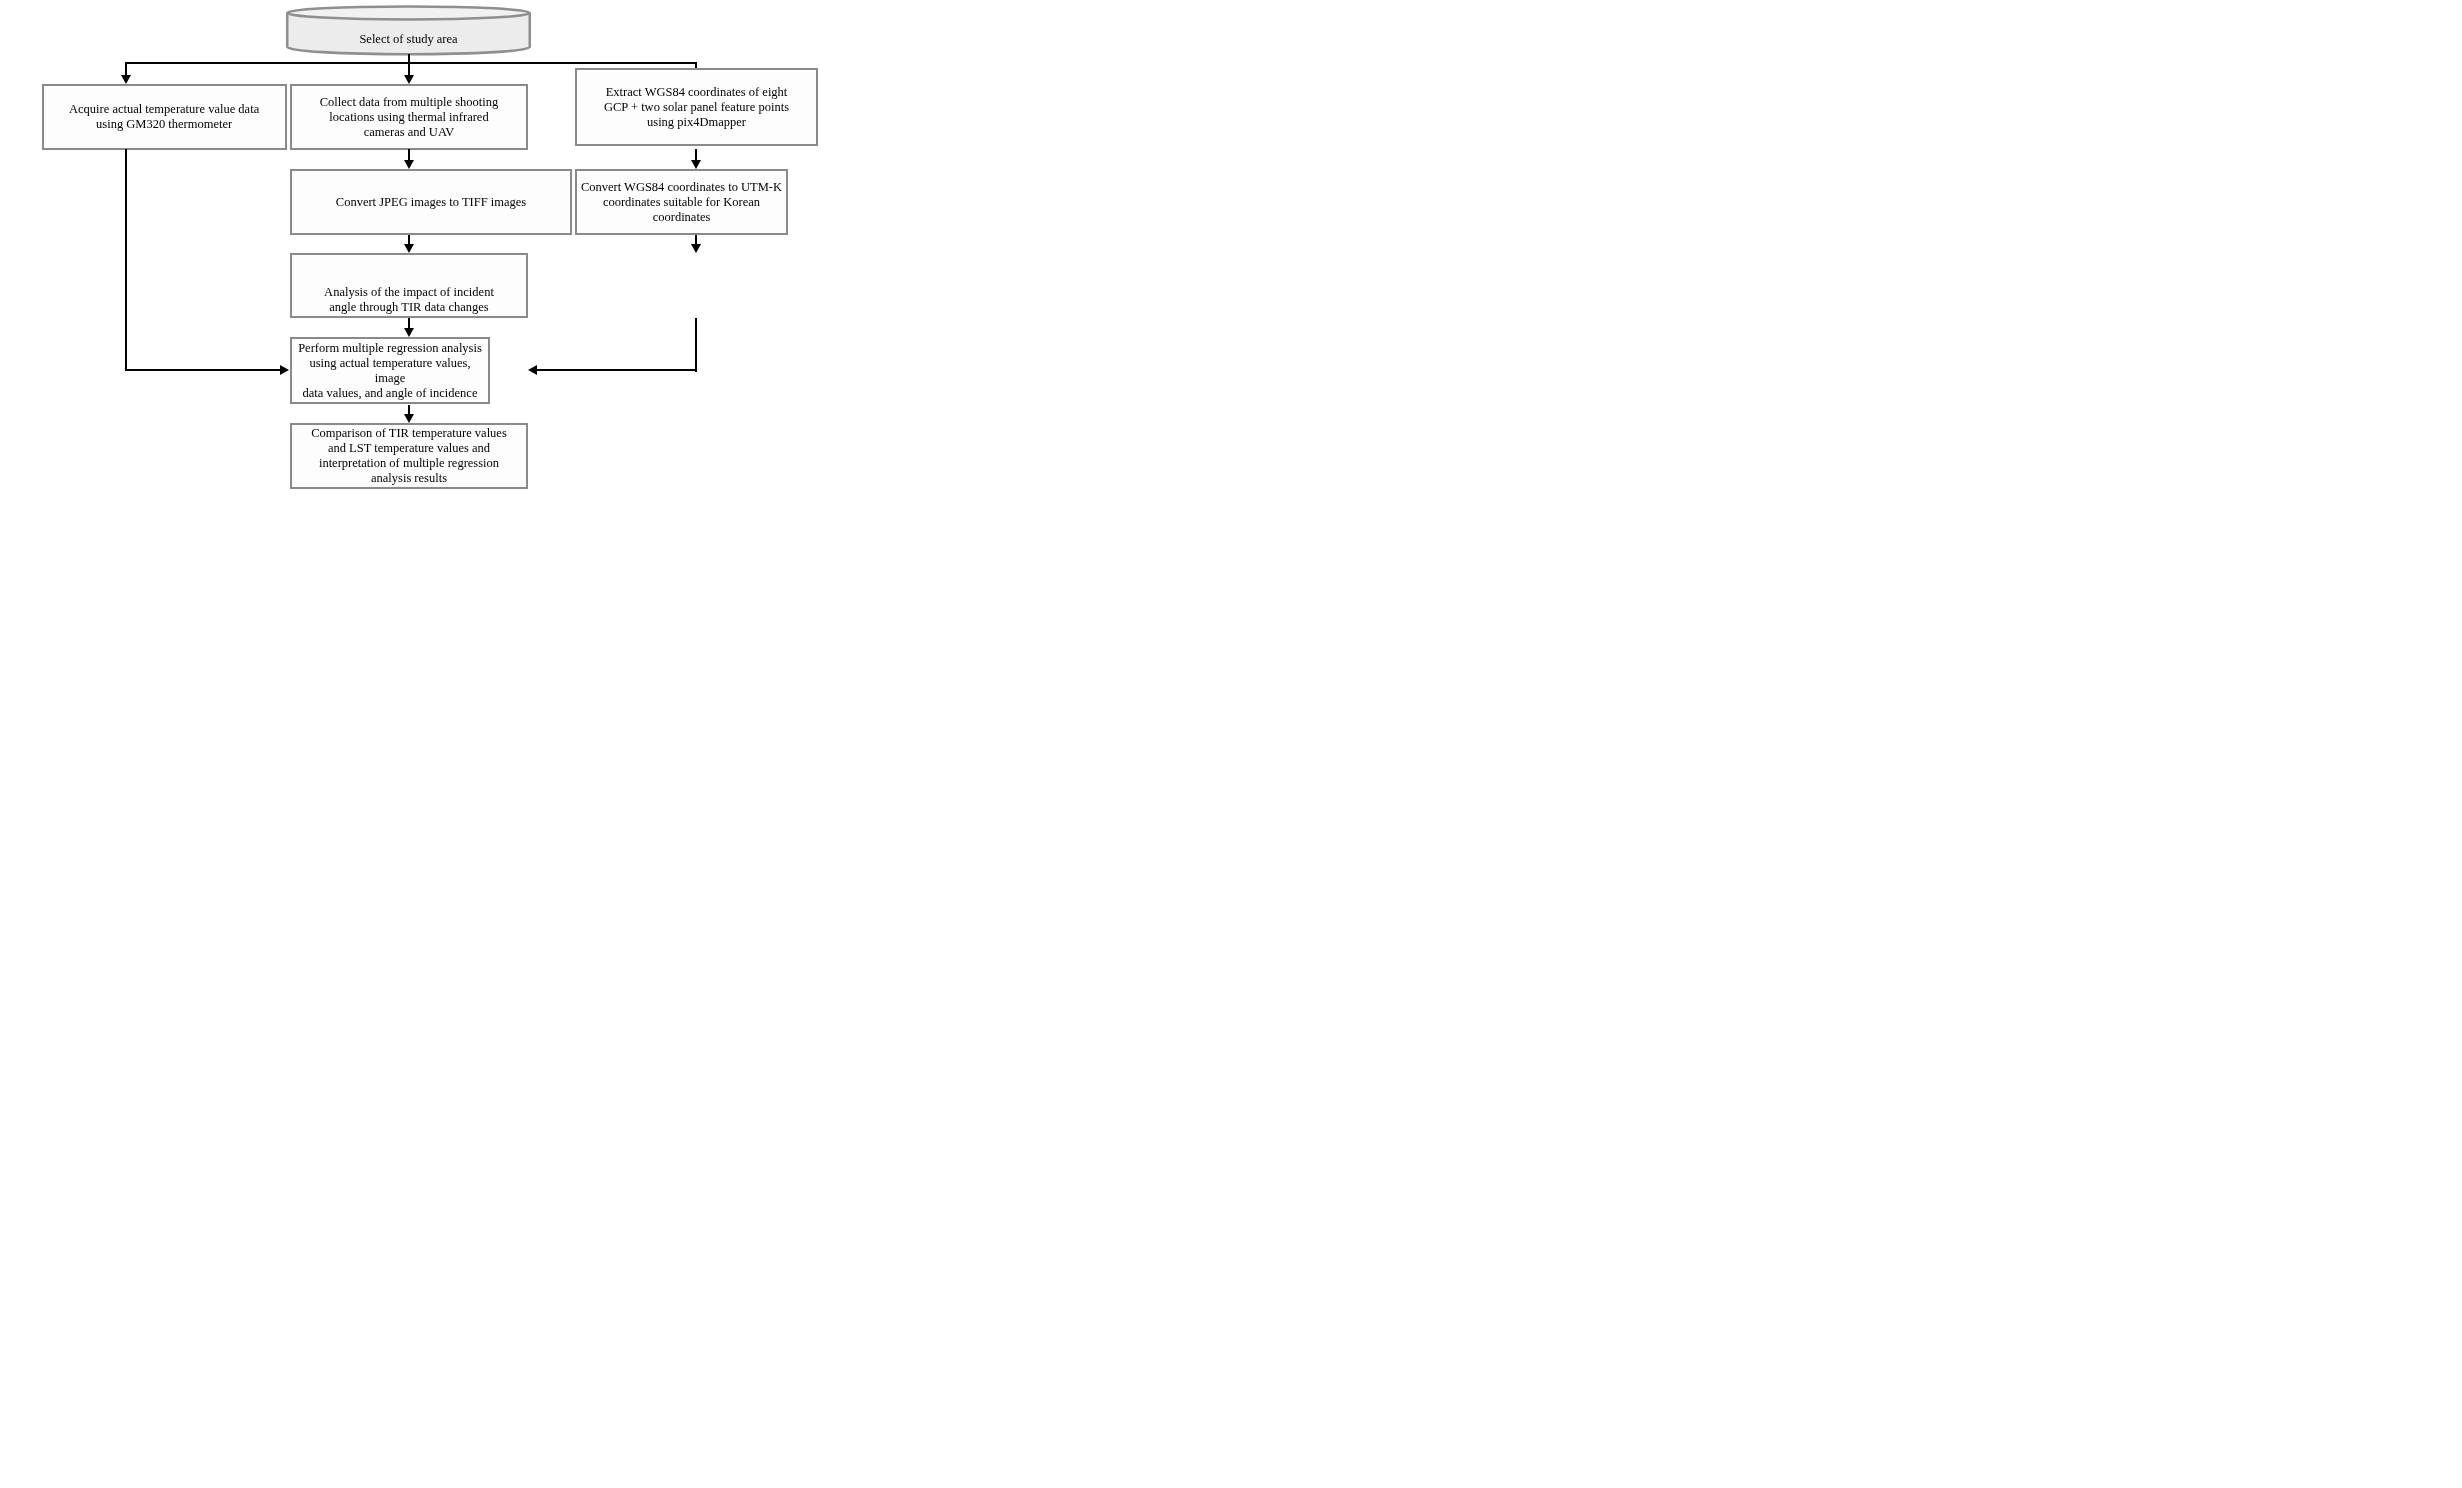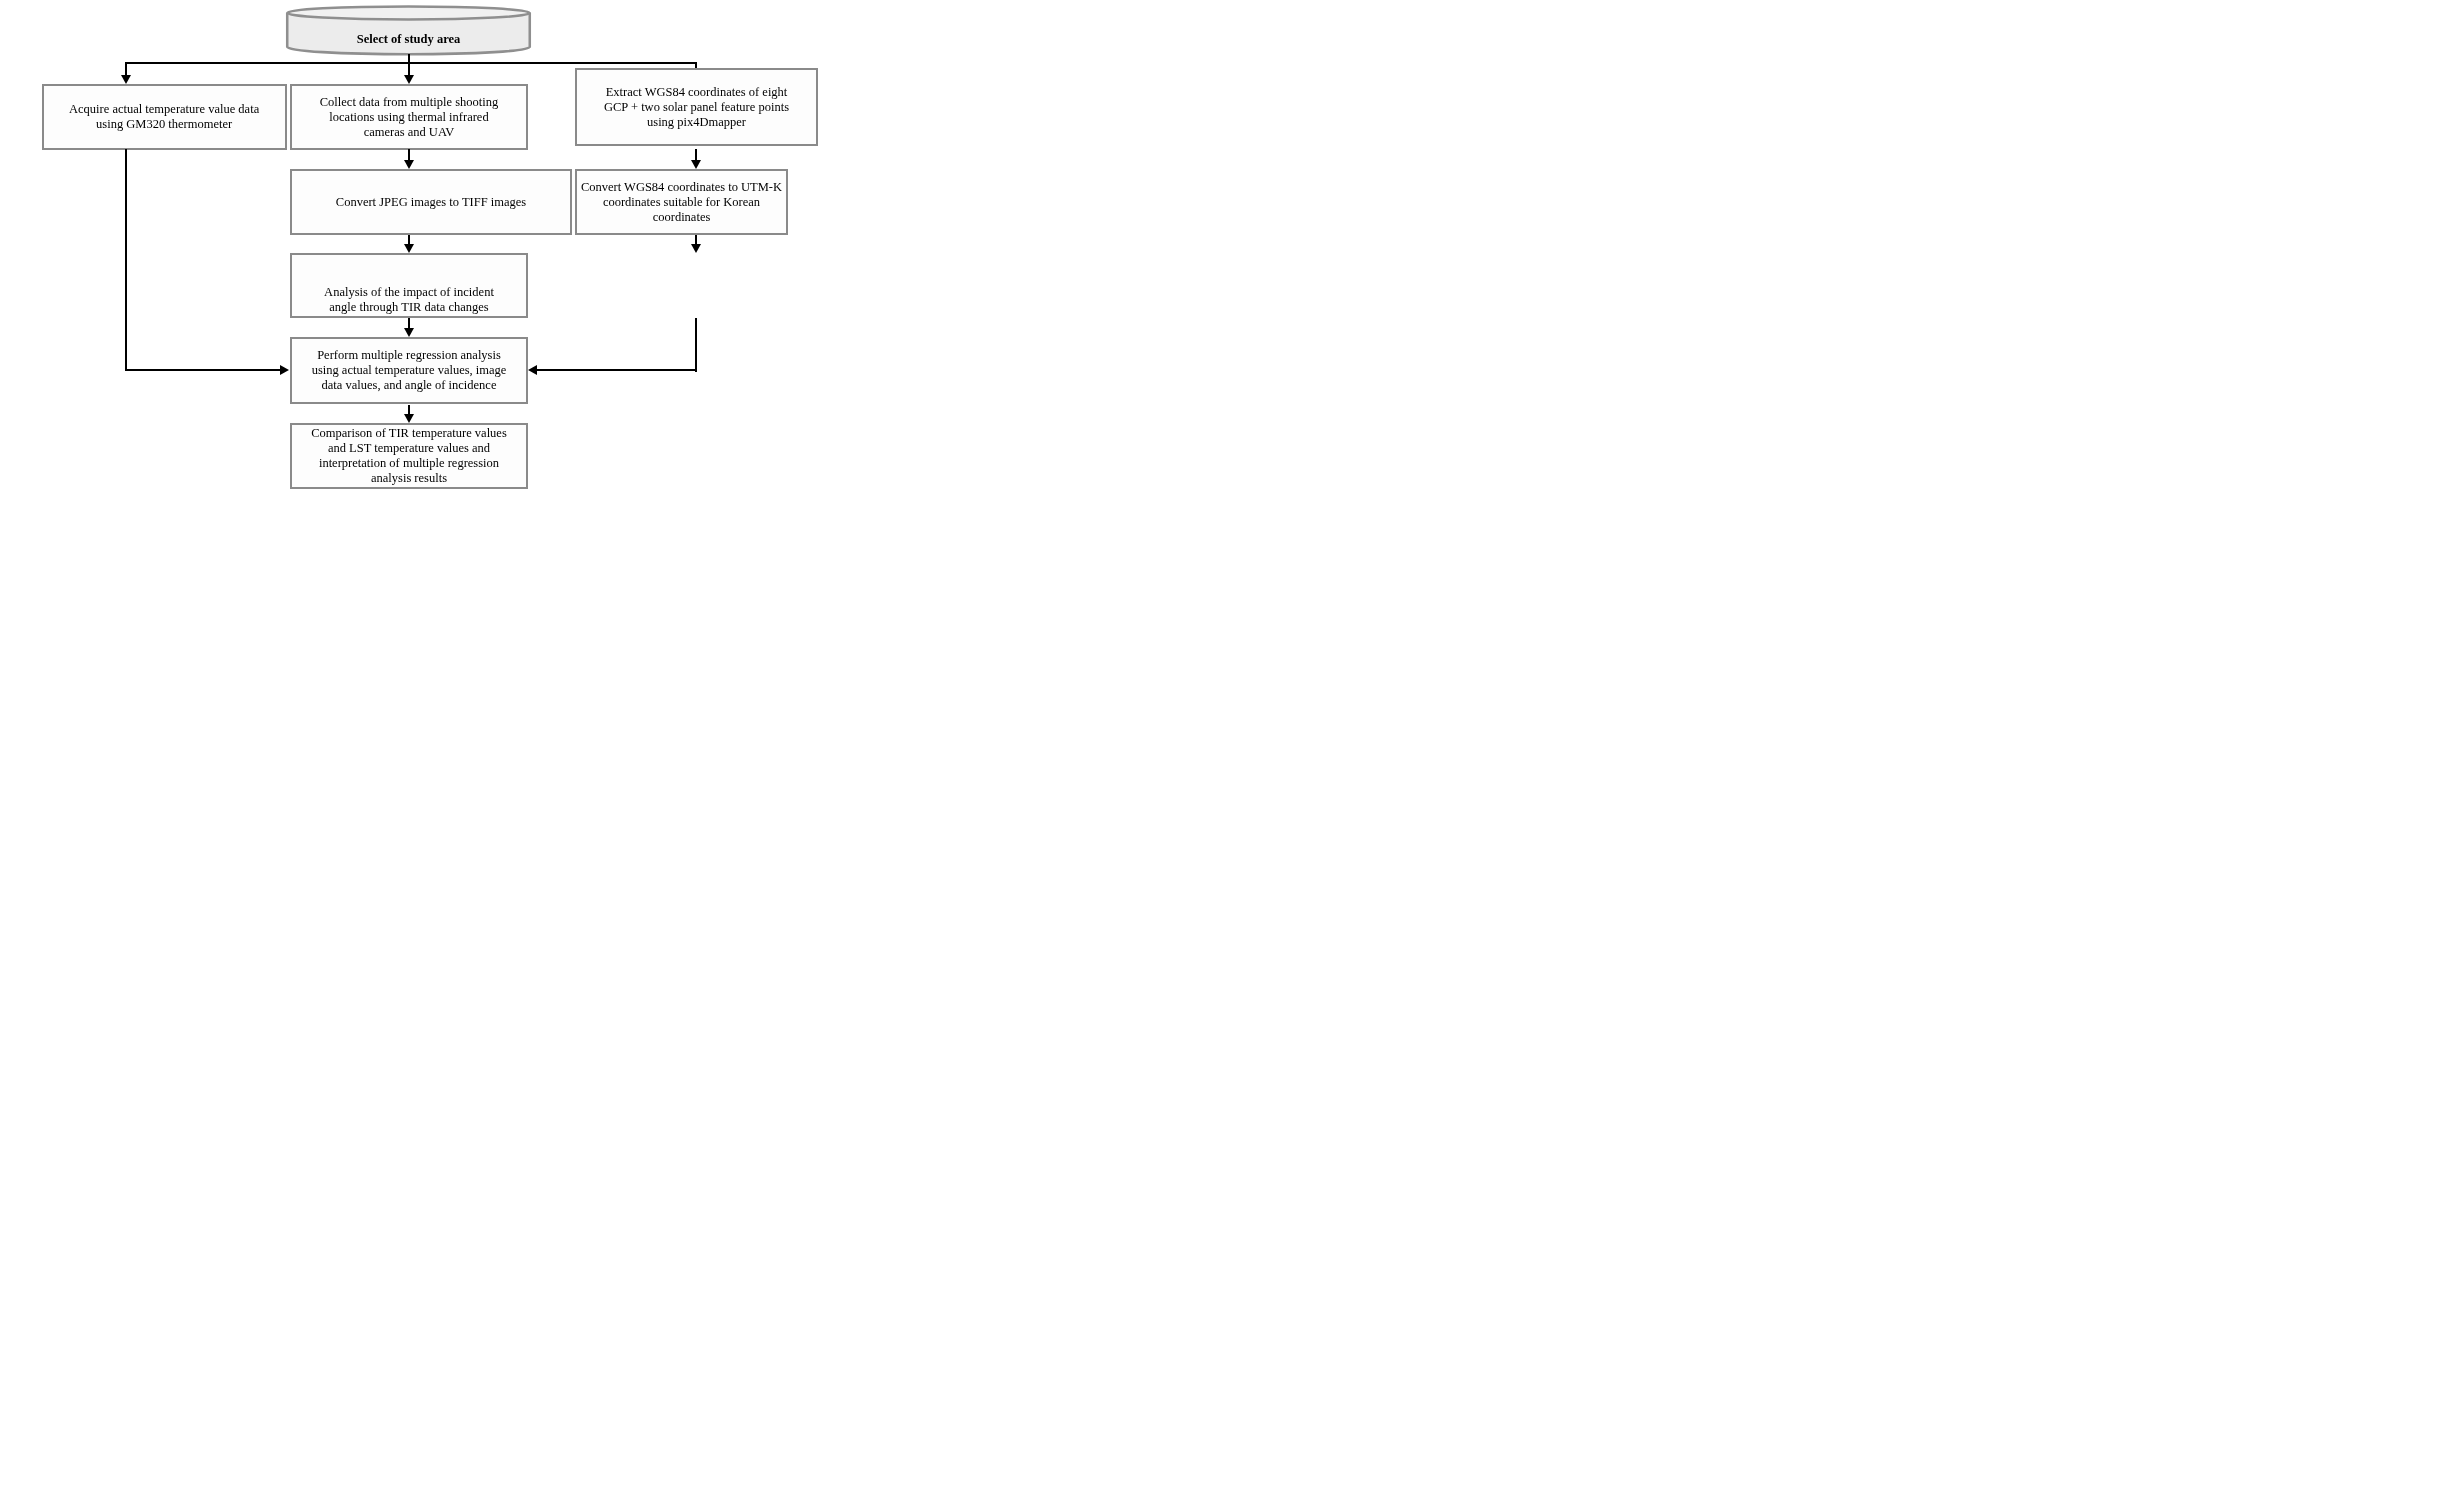--- a/index.html
+++ b/index.html
@@ -67,31 +67,30 @@
   }
   .cylinder .cyl-label {
     position: absolute;
     left: 0; right: 0; top: 0; bottom: 0;
     display: flex;
     align-items: center;
     justify-content: center;
     padding-top: 19px;
     font-size: 12.5px;
     text-align: center;
-    font-weight: bold;
   }
   
   .n-left1  { left: 4.6px;    top: 84px; width: 245px; height: 66px; margin-left: 37px; }
   .n-mid1   { left: 290px;  top: 84px; width: 238px; height: 66px; }
   .n-right1 { left: 575px; top: 68px; width: 243px; height: 78px; }
   .n-mid2   { left: 290px;  top: 169px; width: 282px; height: 66px; }
   .n-right2 { left: 575px; top: 169px; width: 213px; height: 66px; }
   .n-mid3   { left: 290px;  top: 253px; width: 238px; height: 65px; align-items: flex-end; }
   .n-right3 { left: 575px; top: 253px; width: 243px; height: 65px; }
-  .n-mid4   { left: 290px;  top: 337px; width: 238px; height: 67px; }
+  .n-mid4   { left: 290px;  top: 337px; width: 200px; height: 67px; }
   .n-mid5   { left: 290px;  top: 423px; width: 238px; height: 66px; align-items: flex-end; }
 </style>
 </head>
 <body>
 
 <div class="canvas">
 
   <div class="cylinder">
     <svg width="247" height="51" viewBox="0 0 434 90" xmlns="http://www.w3.org/2000/svg">
       <path d="M3 14 L3 74 A214 13 0 0 0 431 74 L431 14" fill="#ececec" stroke="#8f8f8f" stroke-width="4.5"></path>

